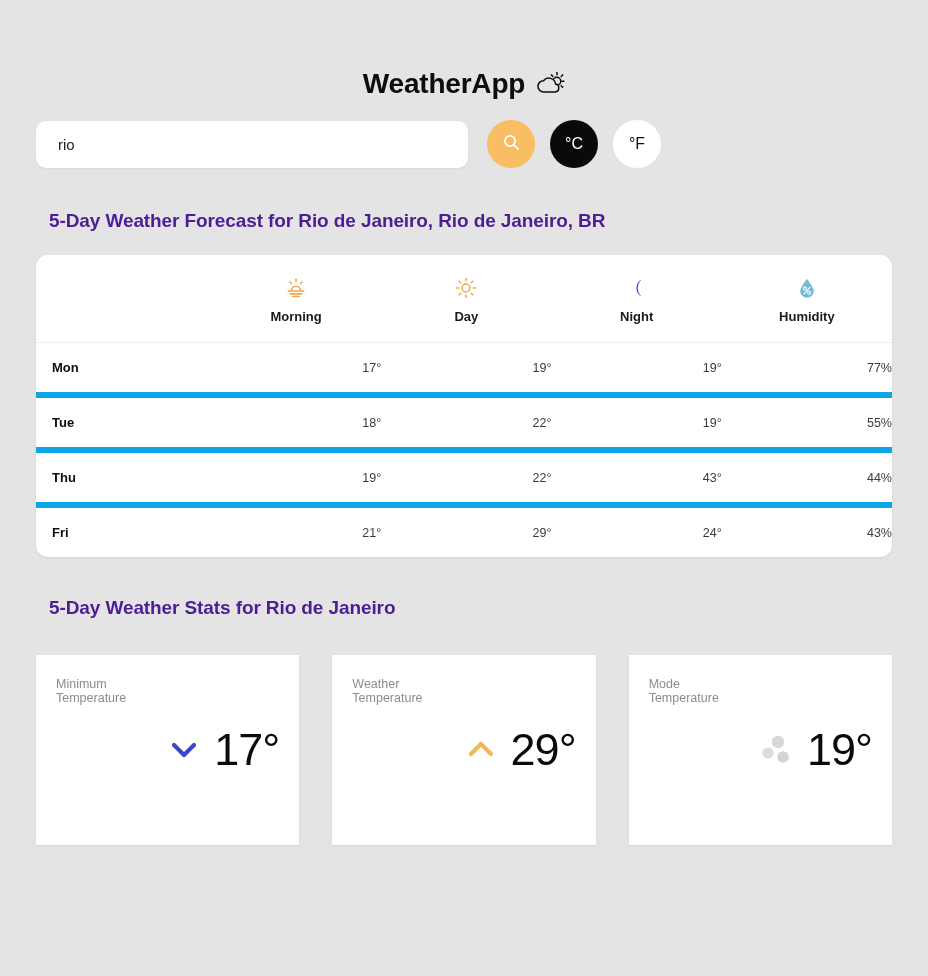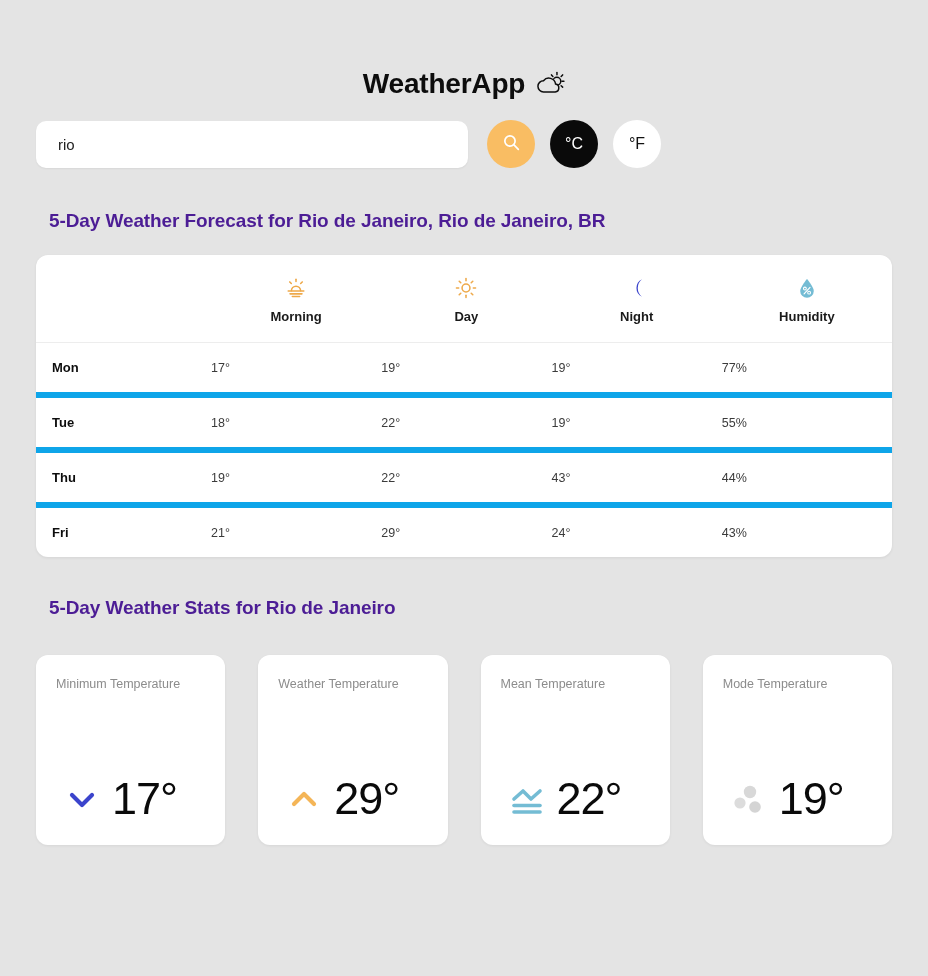--- a/index.html
+++ b/index.html
@@ -114,21 +114,21 @@
     border-radius: 12px;
     box-shadow: 0 1px 3px rgba(0,0,0,0.07);
     overflow: hidden;
   }
   table.forecast {
     width: 100%;
     border-collapse: collapse;
     table-layout: fixed;
   }
   table.forecast th, table.forecast td {
-    text-align: left;
+    text-align: right;
     font-weight: normal;
   }
   table.forecast th.col-day-name,
   table.forecast td.col-day-name {
     text-align: left;
     padding-left: 16px;
     width: 175px;
   }
   table.forecast thead th {
     padding: 22px 0 18px 0;
@@ -162,25 +162,24 @@
   
   .stats-row {
     margin: 36px 36px 0 36px;
     display: flex;
     gap: 33px;
   }
   .stat-card {
     flex: 1;
     height: 190px;
     background: #ffffff;
-    border-radius: 12px;
+    border-radius: 0;
     box-shadow: 0 1px 3px rgba(0,0,0,0.06);
     padding: 22px 20px 18px 20px;
     display: flex;
-    flex-direction: column;
     justify-content: space-between;
   }
   .stat-label {
     font-size: 12.5px;
     color: #8c8c8c;
   }
   .stat-value-row {
     display: flex;
     align-items: center;
     gap: 10px;
@@ -352,33 +351,20 @@
       <div class="stat-value-row">
         <span class="stat-icon">
           <svg width="40" height="40" viewBox="0 0 40 40" fill="none" stroke="#f4b557" stroke-width="4.2" stroke-linecap="round" stroke-linejoin="round">
             <polyline points="10,25 20,15 30,25"></polyline>
           </svg>
         </span>
         <span class="stat-value">29°</span>
       </div>
     </div>
 
-    <div class="stat-card">
-      <div class="stat-label">Mean Temperature</div>
-      <div class="stat-value-row">
-        <span class="stat-icon">
-          <svg width="40" height="40" viewBox="0 0 40 40" fill="none" stroke="#74bcd4" stroke-width="3.6" stroke-linecap="round" stroke-linejoin="round">
-            <polyline points="7,20 16,12 24,20 33,12"></polyline>
-            <line x1="7" y1="26.5" x2="33" y2="26.5"></line>
-            <line x1="7" y1="33" x2="33" y2="33"></line>
-          </svg>
-        </span>
-        <span class="stat-value">22°</span>
-      </div>
-    </div>
 
     <div class="stat-card">
       <div class="stat-label">Mode Temperature</div>
       <div class="stat-value-row">
         <span class="stat-icon">
           <svg width="40" height="40" viewBox="0 0 40 40">
             <circle cx="21" cy="13" r="6.2" fill="#d8d8d8"></circle>
             <circle cx="11" cy="24" r="5.6" fill="#dcdcdc"></circle>
             <circle cx="26" cy="28" r="5.8" fill="#d4d4d4"></circle>
           </svg>

